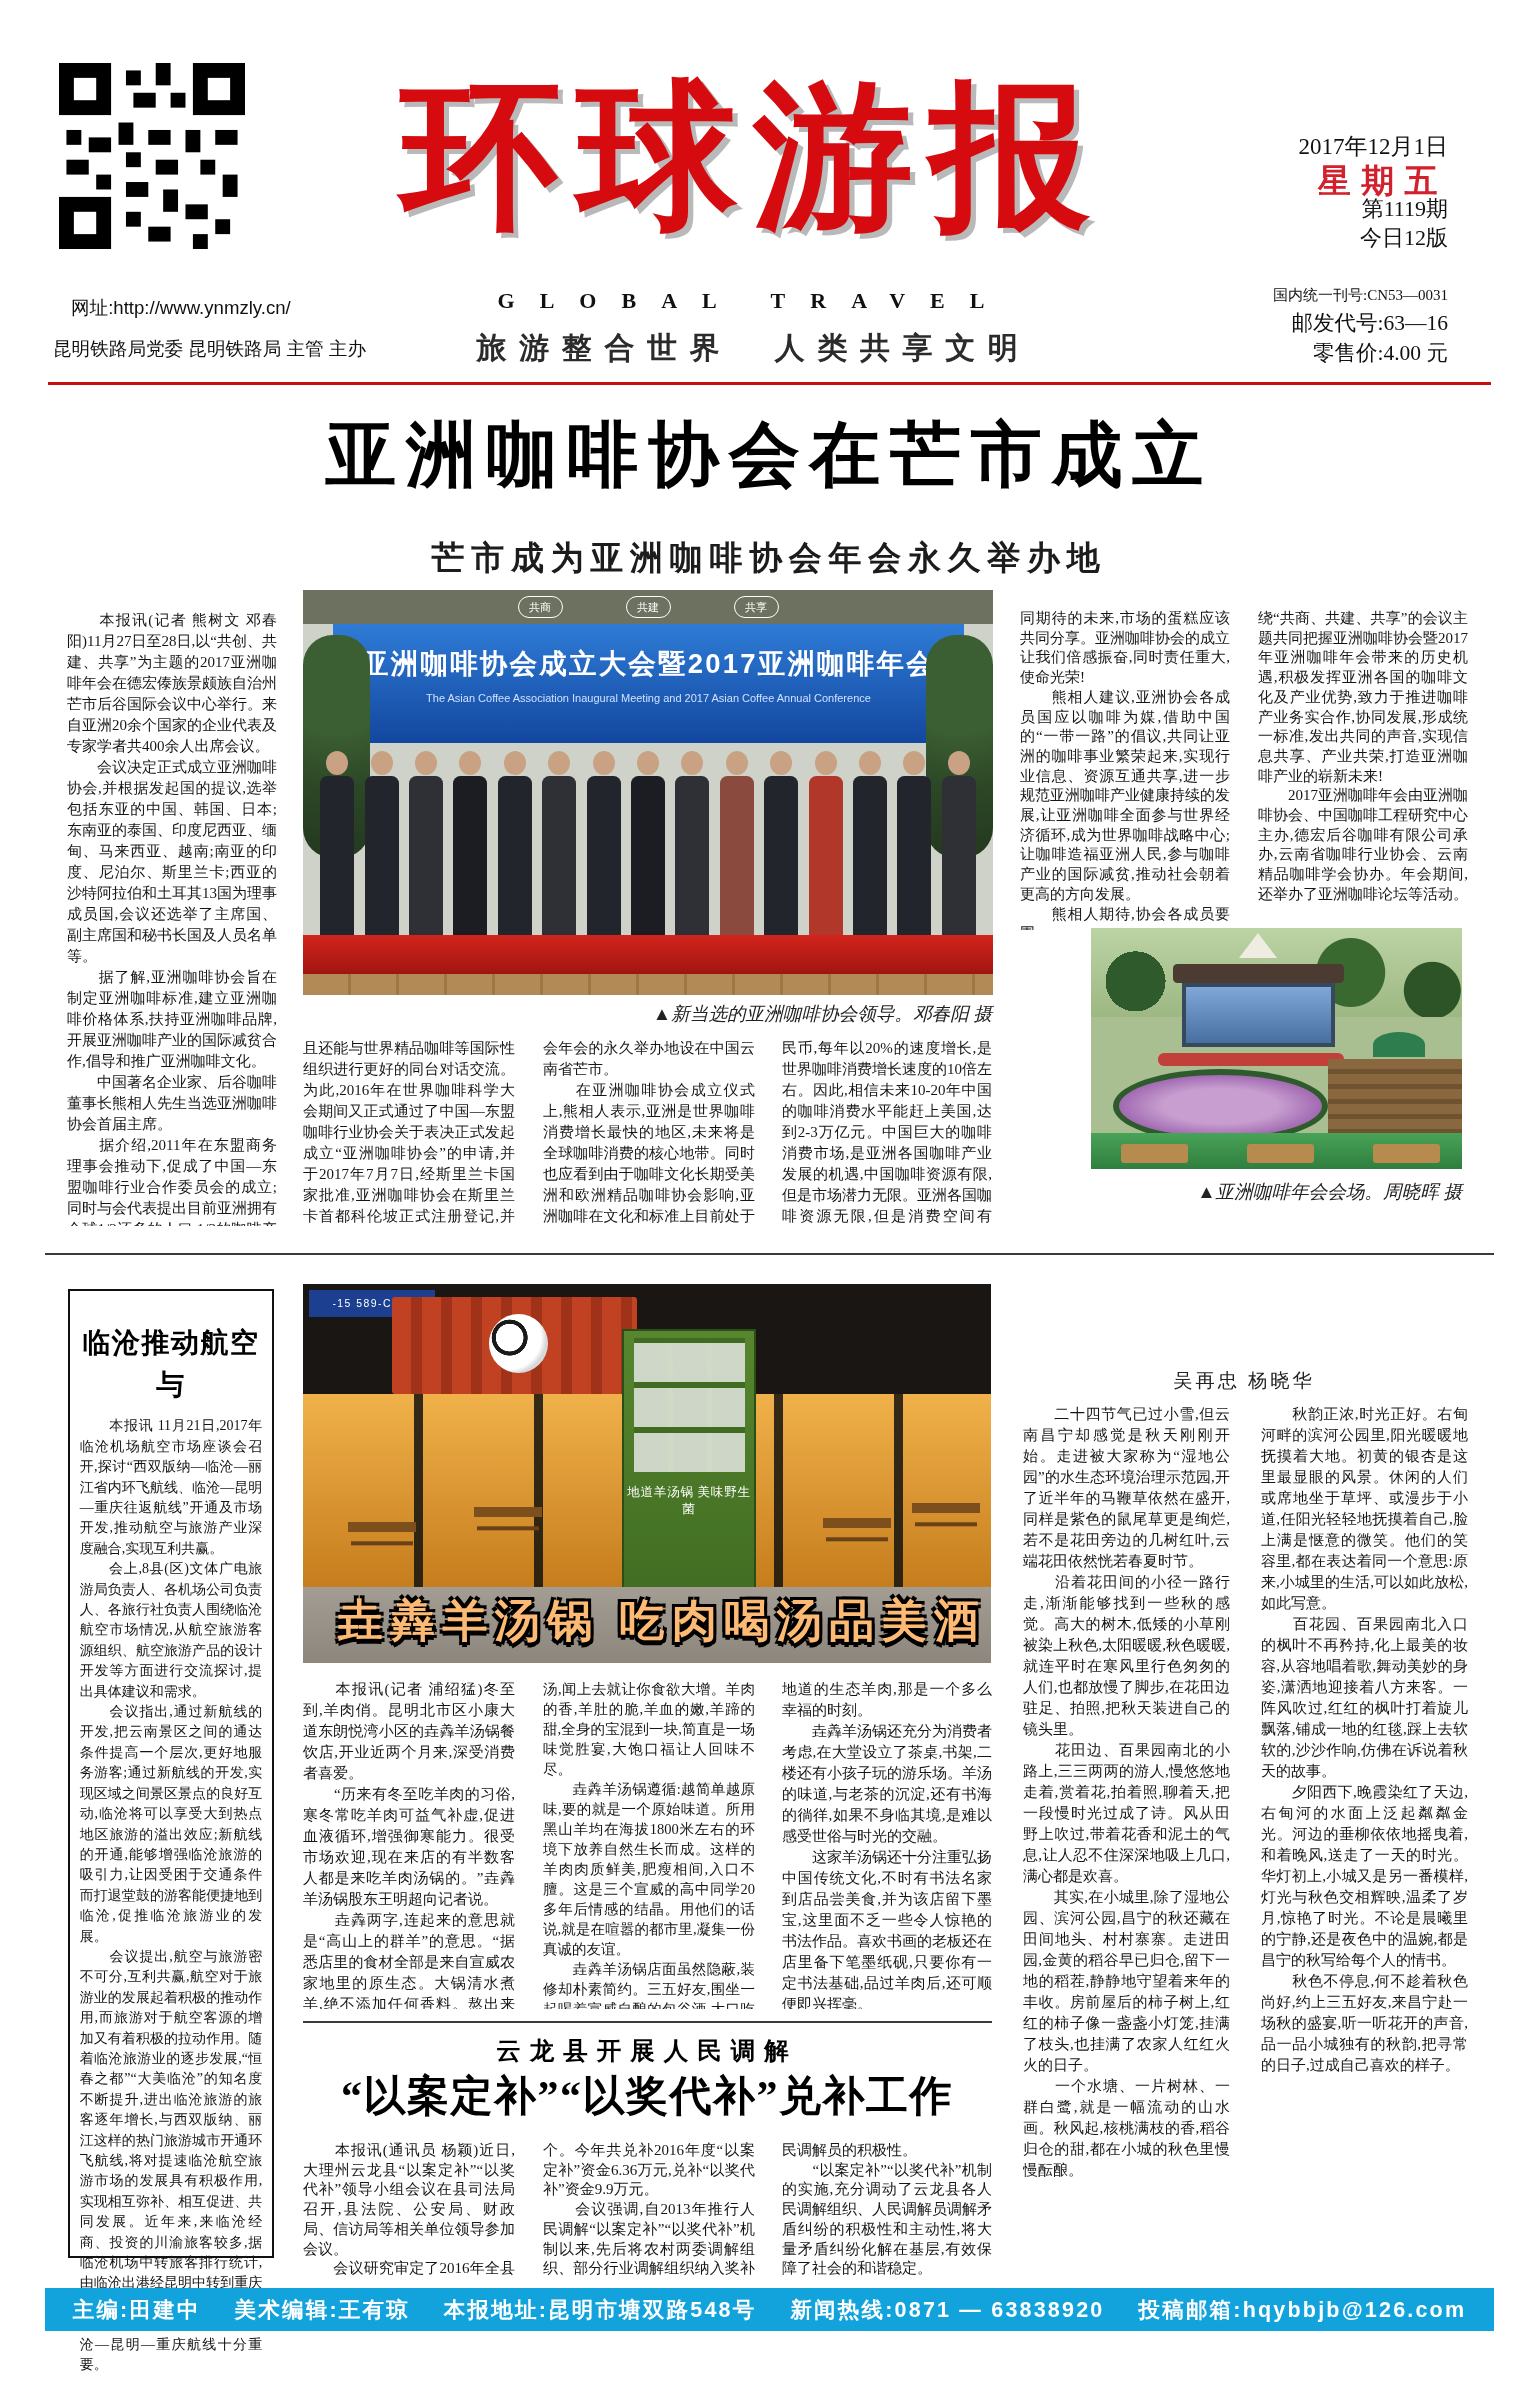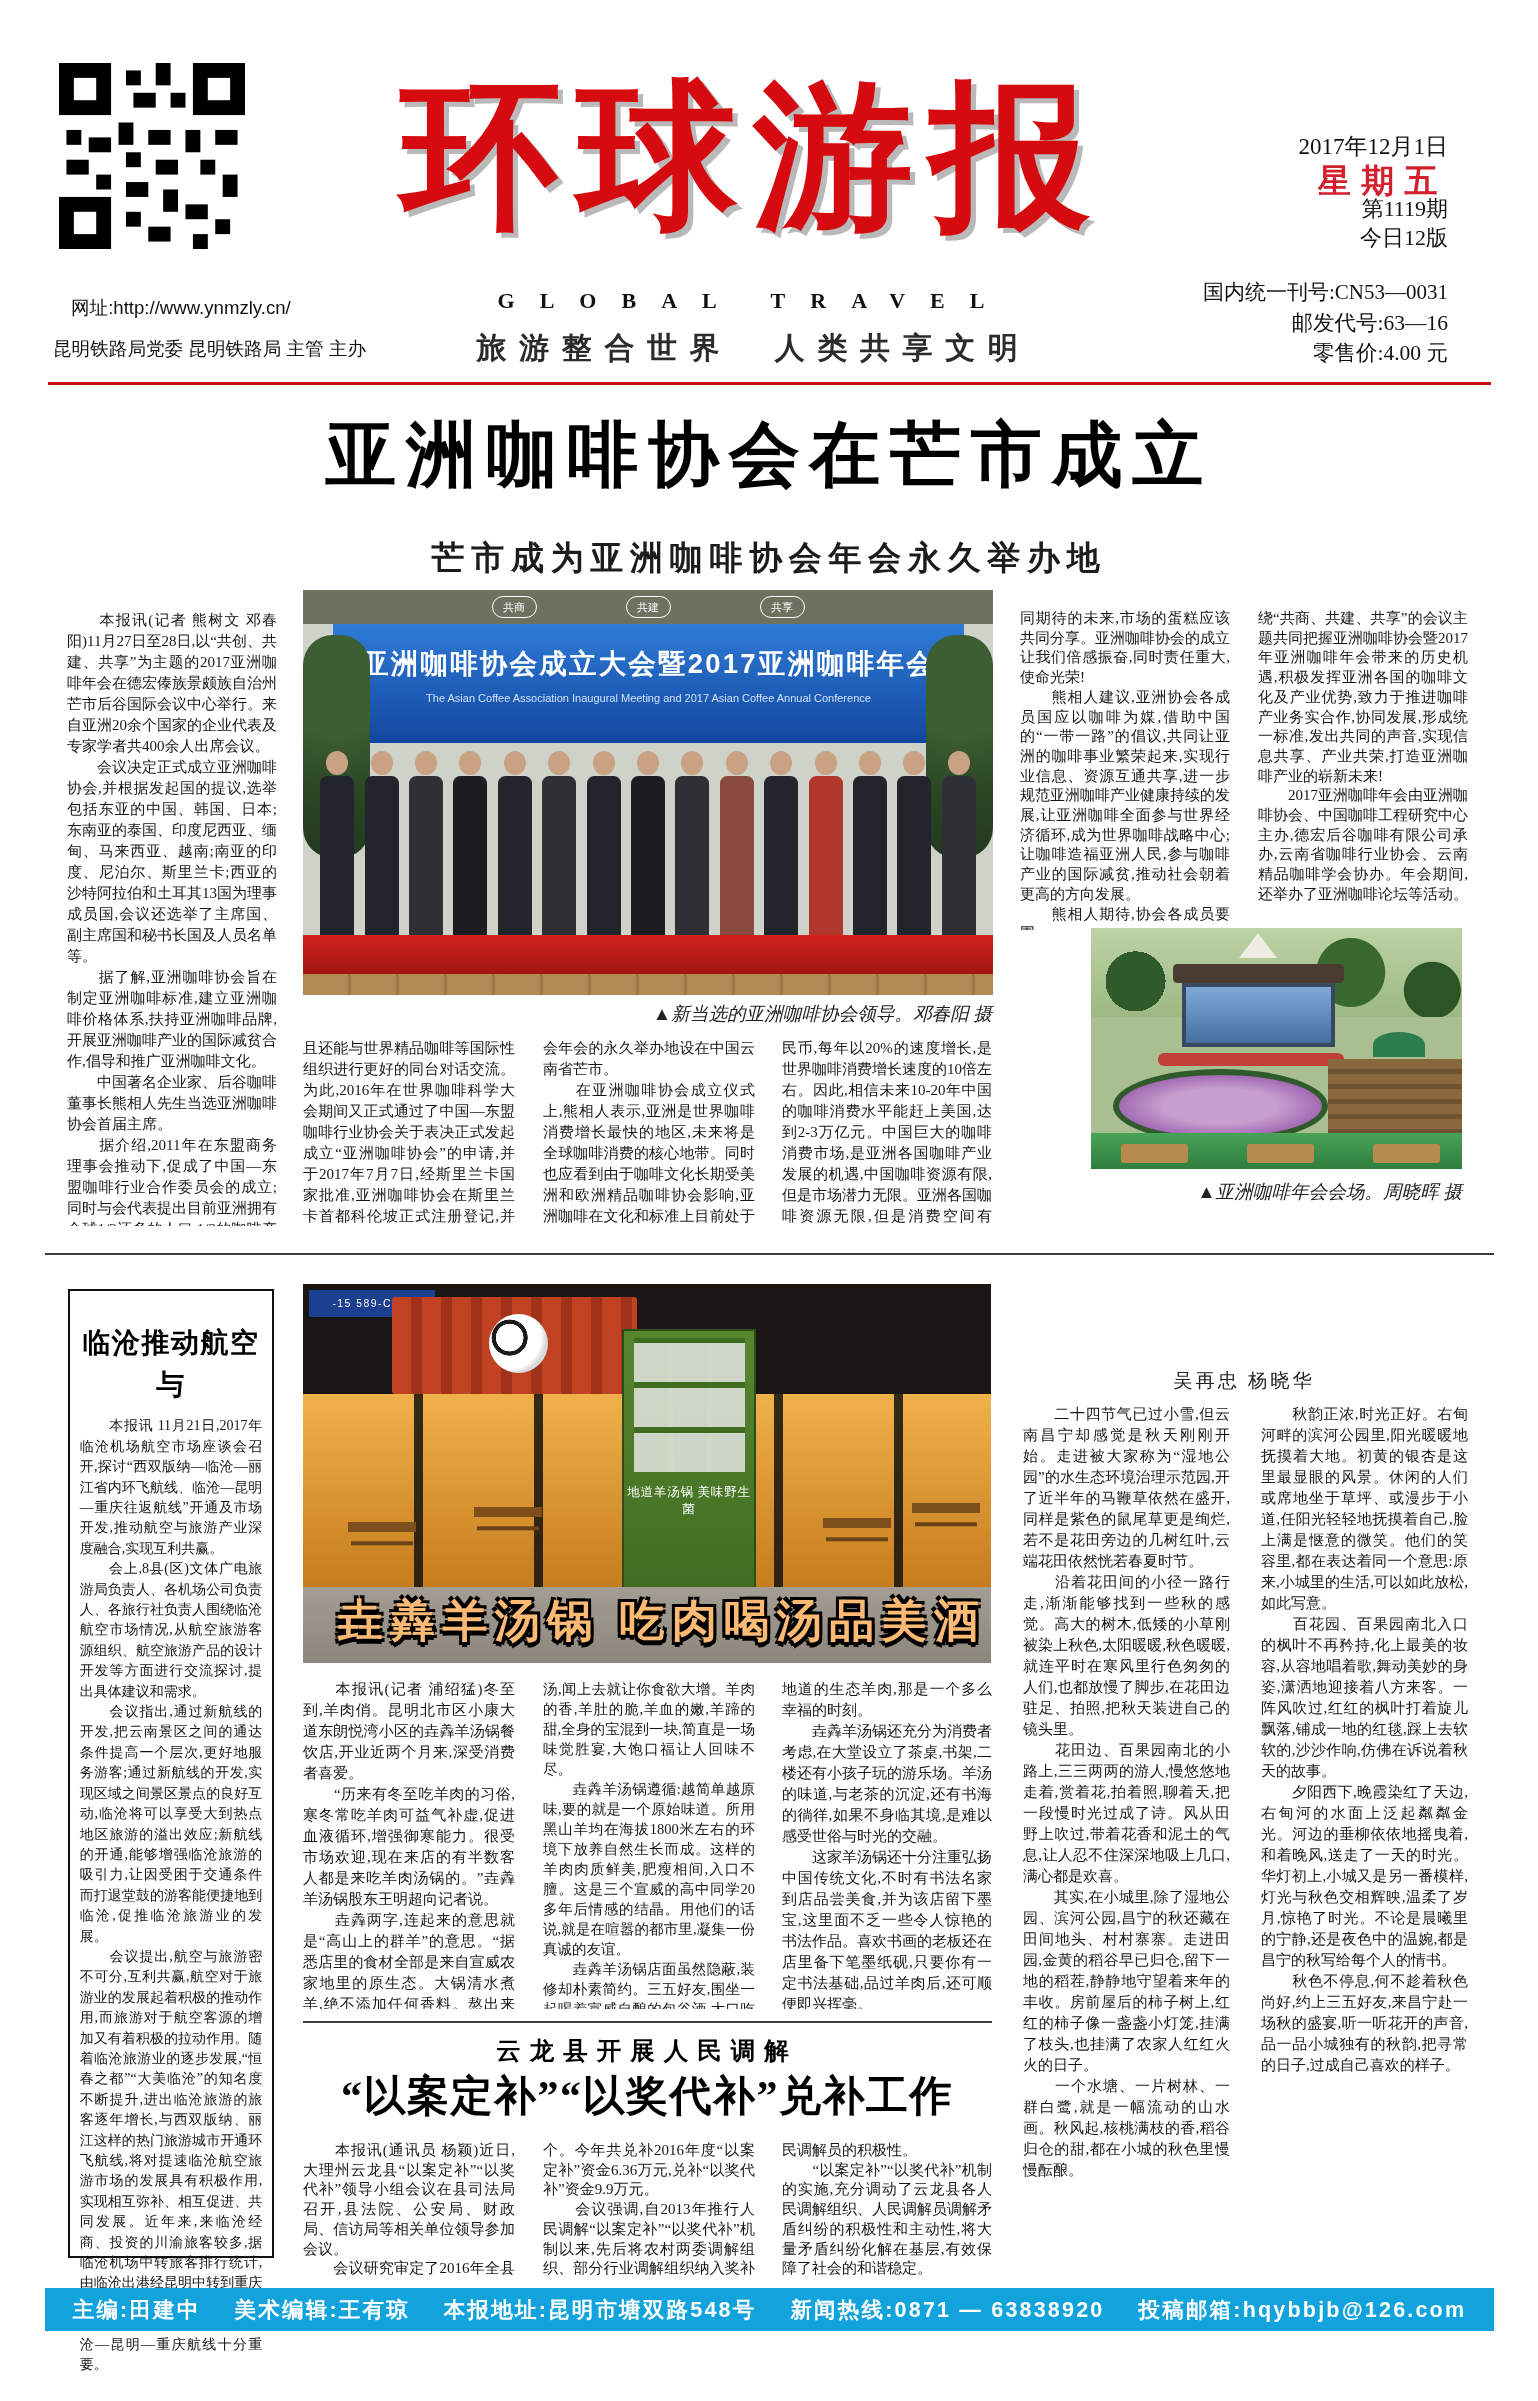--- a/index.html
+++ b/index.html
@@ -46,21 +46,21 @@
     font-weight:900; font-size:71px; letter-spacing:9.7px; color:#000;
   }
   #lead-subhead {
     position:absolute; left:0; top:536px; width:1538px; text-align:center;
     font-family:"Liberation Sans","DejaVu Sans",sans-serif;
     font-weight:bold; font-size:33px; letter-spacing:6.7px; color:#1c1c1c;
   }
   
   #photo1 { left:303px; top:590px; width:690px; height:405px; background:#cfd2c9; overflow:hidden; }
   #photo1 .topband { position:absolute; left:0; top:0; width:100%; height:34px; background:#6d7260;
-    display:flex; justify-content:center; gap:89px; align-items:center; }
+    display:flex; justify-content:center; gap:63px; align-items:center; }
   #photo1 .badge { width:45px; height:22px; border:1.5px solid #fff; border-radius:12px;
     color:#fff; font-size:11px; text-align:center; line-height:20px; font-family:"Liberation Serif",serif; }
   #photo1 .banner { position:absolute; left:30px; top:34px; width:631px; height:119px;
     background:linear-gradient(#2e7bd6,#13479f); text-align:center; }
   #photo1 .banner .l1 { margin-top:22px; color:#fff; font-size:27.5px; font-weight:bold; letter-spacing:2.2px;
     font-family:"Liberation Sans",sans-serif; }
   #photo1 .banner .l2 { margin-top:10.4px; color:#cfe2ff; font-size:11px; font-family:"Liberation Sans",sans-serif; }
   #photo1 .plant { position:absolute; top:45px; width:67px; height:223px;
     background:radial-gradient(circle at 50% 20%, #3c5e33 0 30%, #2c4726 60%, #24381f); border-radius:30px; }
   #photo1 .people { position:absolute; left:0; top:160px; width:100%; height:186px;
@@ -193,21 +193,21 @@
   <div class="abs sans" style="left:53px;top:336px;font-size:18.6px;color:#111">昆明铁路局党委 昆明铁路局 主管 主办</div>
 
   <div id="masthead-title">环球游报</div>
   <div id="masthead-en">GLOBAL TRAVEL</div>
   <div id="masthead-slogan">旅游整合世界　人类共享文明</div>
 
   <div class="hdr-right" style="top:131px;font-size:23px">2017年12月1日</div>
   <div class="hdr-right sans" style="top:159px;font-size:33px;font-weight:bold;letter-spacing:10.4px;color:#d2202c">星期五</div>
   <div class="hdr-right" style="top:194px;font-size:22px">第1119期</div>
   <div class="hdr-right" style="top:223px;font-size:22px">今日12版</div>
-  <div class="hdr-right" style="top:278px;font-size:21px">国内统一刊号:CN53—0031</div>
+  <div class="hdr-right" style="top:286px;font-size:15px">国内统一刊号:CN53—0031</div>
   <div class="hdr-right" style="top:308px;font-size:21.5px">邮发代号:63—16</div>
   <div class="hdr-right" style="top:338px;font-size:21.5px">零售价:4.00 元</div>
 
   <div class="rule" style="left:48px;top:382px;width:1443px;height:3px;background:#c41212"></div>
 
   <div id="lead-subhead">芒市成为亚洲咖啡协会年会永久举办地</div>
   <div id="lead-headline">亚洲咖啡协会在芒市成立</div>
 
   <div class="body-col" style="left:67px;top:610px;width:210px;height:616px">　　本报讯(记者 熊树文 邓春阳)11月27日至28日,以“共创、共建、共享”为主题的2017亚洲咖啡年会在德宏傣族景颇族自治州芒市后谷国际会议中心举行。来自亚洲20余个国家的企业代表及专家学者共400余人出席会议。
 　　会议决定正式成立亚洲咖啡协会,并根据发起国的提议,选举包括东亚的中国、韩国、日本;东南亚的泰国、印度尼西亚、缅甸、马来西亚、越南;南亚的印度、尼泊尔、斯里兰卡;西亚的沙特阿拉伯和土耳其13国为理事成员国,会议还选举了主席国、副主席国和秘书长国及人员名单等。

